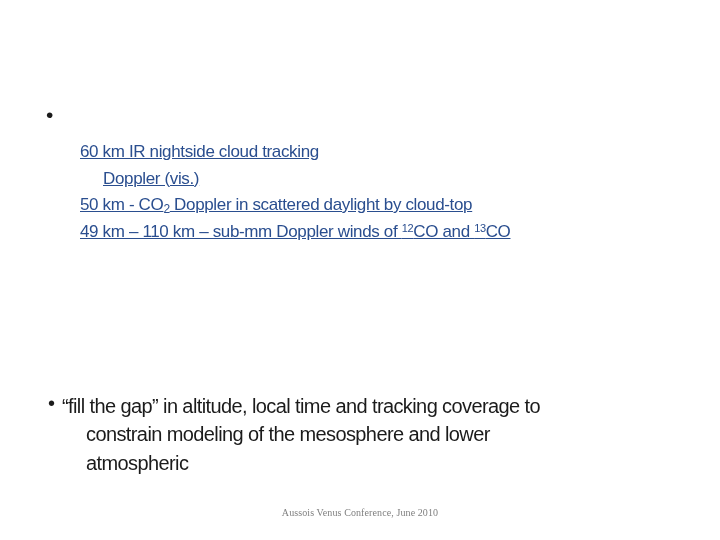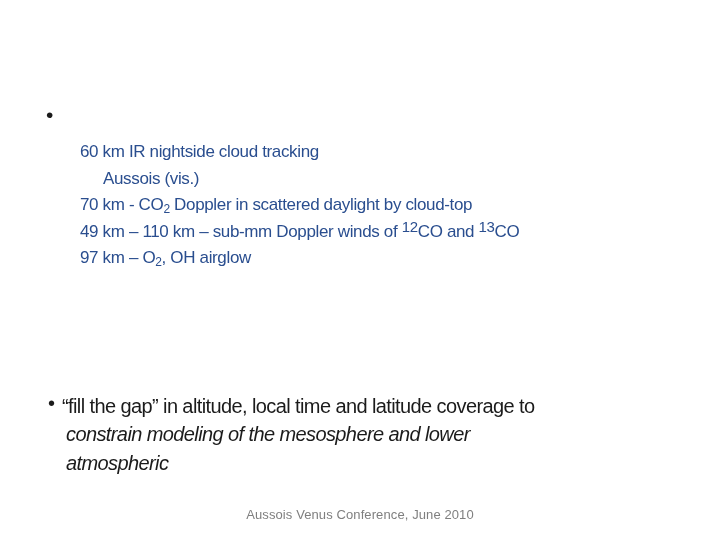--- a/index.html
+++ b/index.html
@@ -38,36 +38,37 @@
   }
   
   .tech-list {
     position: absolute;
     left: 80px;
     top: 139px;
     width: 620px;
     color: #2a4e8f;
     font-size: 17px;
     letter-spacing: -0.35px;
+    text-decoration: underline;
   }
   .tech-line {
     height: 26.5px;
     line-height: 26.5px;
     white-space: nowrap;
   }
   .tech-line.cont {
     padding-left: 23px;
   }
   .seg-sub {
     font-size: 12px;
     position: relative;
     top: 3px;
   }
   .seg-sup {
-    font-size: 15px;
+    font-size: 11px;
     position: relative;
     top: -5px;
   }
   
   .bullet2 {
     position: absolute;
     left: 48px;
     top: 392px;
     color: #1b1b1b;
     font-size: 20px;
@@ -75,56 +76,55 @@
     display: flex;
   }
   .bullet2 .bullet-marker {
     width: 14px;
   }
   .bullet2-line {
     line-height: 28.4px;
     white-space: nowrap;
   }
   .bullet2-line.cont {
-    margin-left: 4px;
-    font-style: italic;
+    margin-left: 24px;
   }
   
   .footer {
     position: absolute;
     left: 0;
     right: 0;
     top: 507px;
     text-align: center;
     color: #7f7f7f;
-    font-size: 13px;
+    font-size: 10px;
     letter-spacing: 0.1px;
+    font-family: Liberation Serif, serif;
   }
 </style>
 </head>
 <body>
 
 <div class="slide">
 
   <div class="bullet1">
     <span class="bullet-marker">•</span>
   </div>
 
   <div class="tech-list">
     <div class="tech-line"><span>60 km IR nightside cloud tracking</span></div>
-    <div class="tech-line cont"><span>Aussois (vis.)</span></div>
-    <div class="tech-line"><span>70 km - CO</span><span class="seg-sub">2</span><span> Doppler in scattered daylight by cloud-top</span></div>
+    <div class="tech-line cont"><span>Doppler (vis.)</span></div>
+    <div class="tech-line"><span>50 km - CO</span><span class="seg-sub">2</span><span> Doppler in scattered daylight by cloud-top</span></div>
     <div class="tech-line"><span>49 km – 110 km – sub-mm Doppler winds of </span><span class="seg-sup">12</span><span>CO and </span><span class="seg-sup">13</span><span>CO</span></div>
-    <div class="tech-line"><span>97 km – O</span><span class="seg-sub">2</span><span>, OH airglow</span></div>
   </div>
 
   <div class="bullet2">
     <span class="bullet-marker">•</span>
     <span>
-      <span class="bullet2-line" style="display:block">“fill the gap” in altitude, local time and latitude coverage to</span>
+      <span class="bullet2-line" style="display:block">“fill the gap” in altitude, local time and tracking coverage to</span>
       <span class="bullet2-line cont" style="display:block">constrain modeling of the mesosphere and lower</span>
       <span class="bullet2-line cont" style="display:block">atmospheric</span>
     </span>
   </div>
 
   <div class="footer">Aussois Venus Conference, June 2010</div>
 
 </div>
 
 </body></html>

